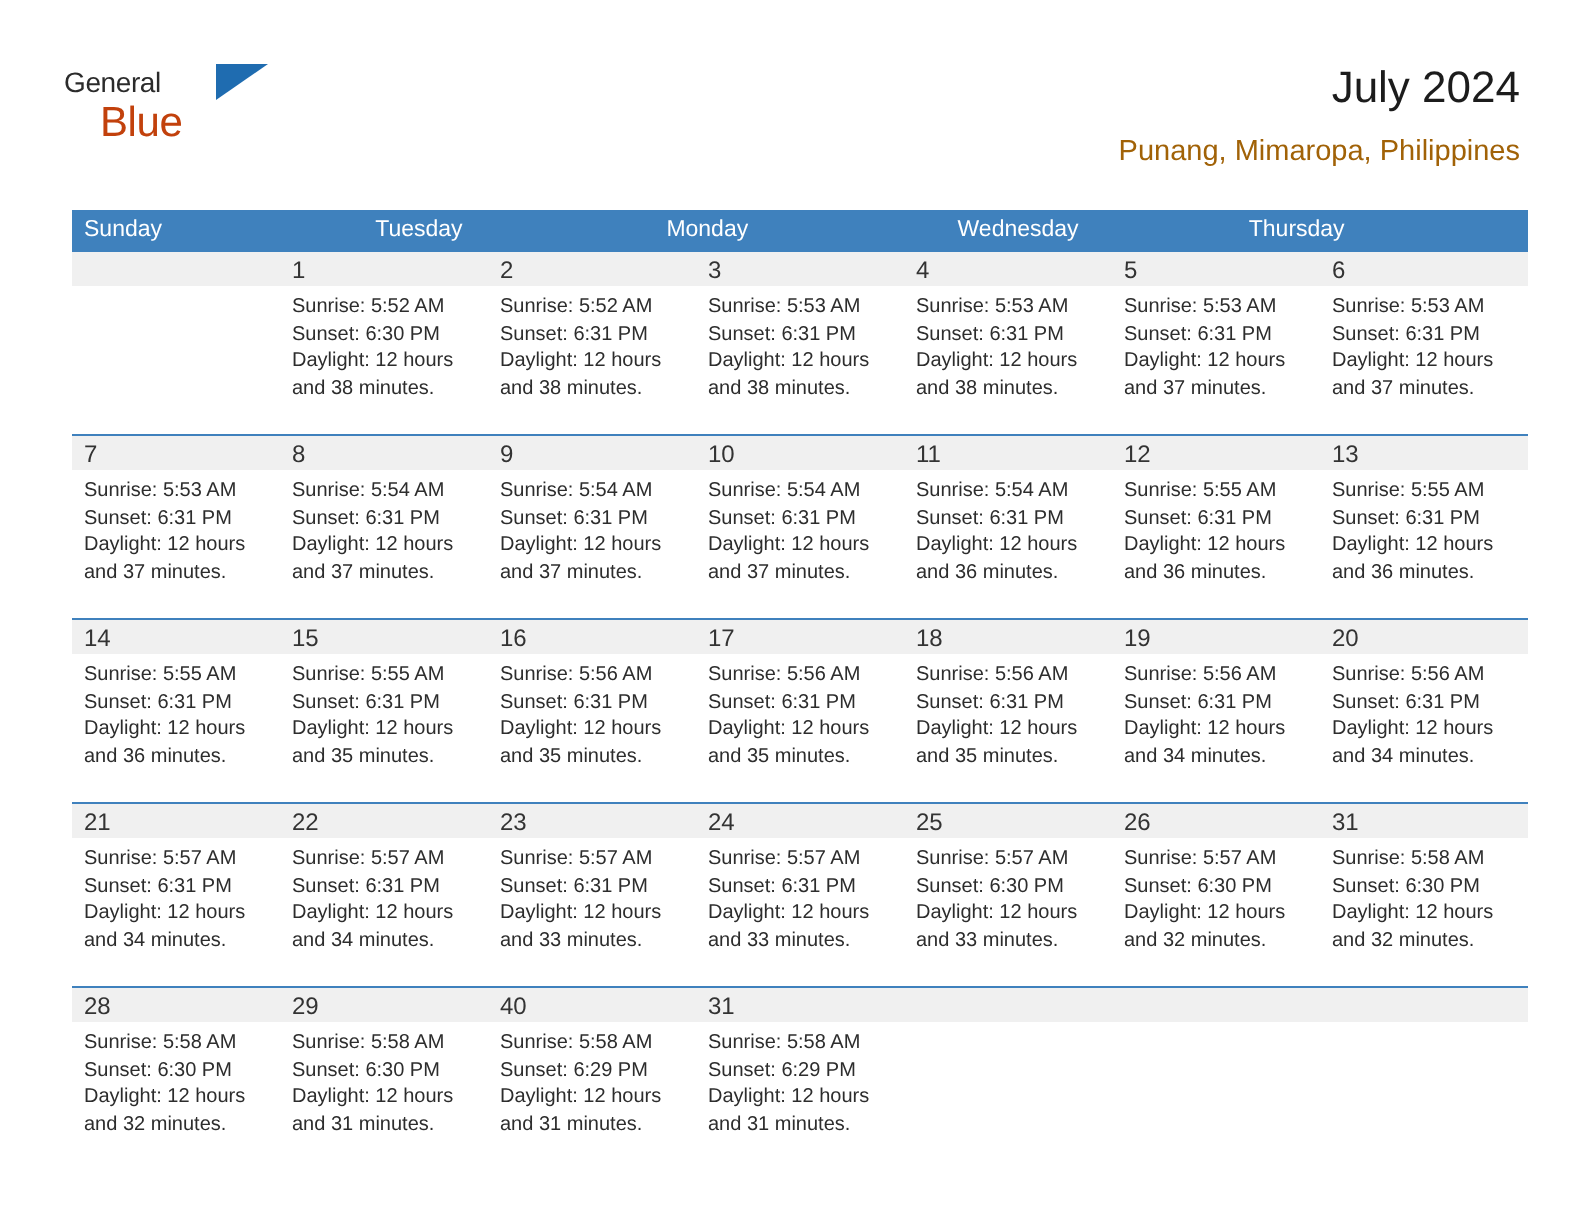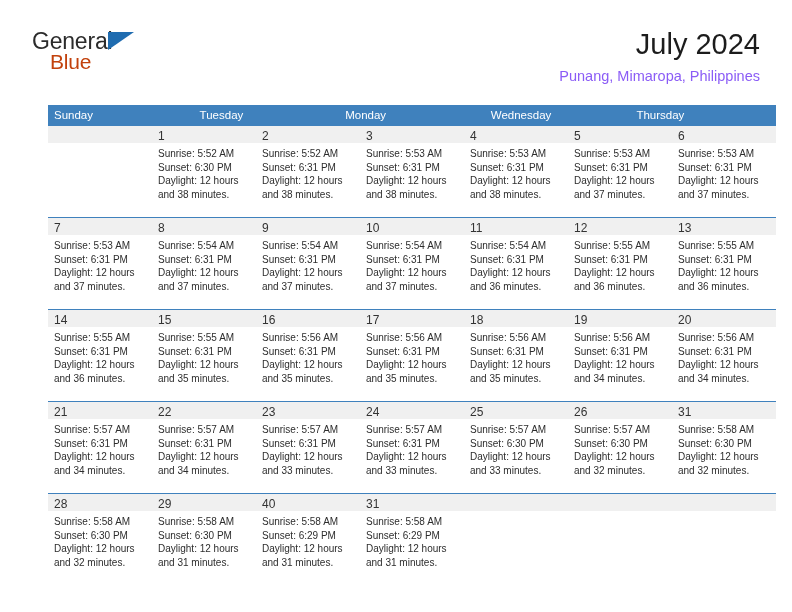--- a/index.html
+++ b/index.html
@@ -26,21 +26,21 @@
     justify-content: space-between;
   }
 
   
   .logo {
     position: relative;
     width: 110px; height: 56px;
     padding-top: 2px;
   }
   .logo-general {
-    font-size: 23px;
+    font-size: 14px;
     color: #2b2b2b;
     letter-spacing: -0.2px;
     line-height: 23px;
     display: block;
   }
   .logo-blue {
     font-size: 21px;
     color: #c2410c;
     letter-spacing: -0.2px;
     line-height: 22px;
@@ -55,38 +55,38 @@
     border-left: 26px solid #1f6cb0;
     border-bottom: 18px solid transparent;
   }
 
   
   .title-block {
     text-align: right;
     padding-top: 0px;
   }
   .cal-title {
-    font-size: 29px;
+    font-size: 22px;
     color: #1c1c1c;
     line-height: 32px;
     font-weight: normal;
     margin: 0;
   }
   .cal-subtitle {
     font-size: 14.5px;
-    color: #8b5cf6;
+    color: #a16207;
     line-height: 20px;
     margin: 6px 0 0 0;
     font-weight: normal;
   }
 
   
   .calendar {
     position: absolute;
-    left: 48px; top: 105px;
+    left: 36px; top: 105px;
     width: 728px;
   }
   .weekday-row {
     display: flex;
     background: #3f81bd;
     height: 20px;
   }
   .weekday {
     flex: 1 1 0;
     color: #ffffff;

